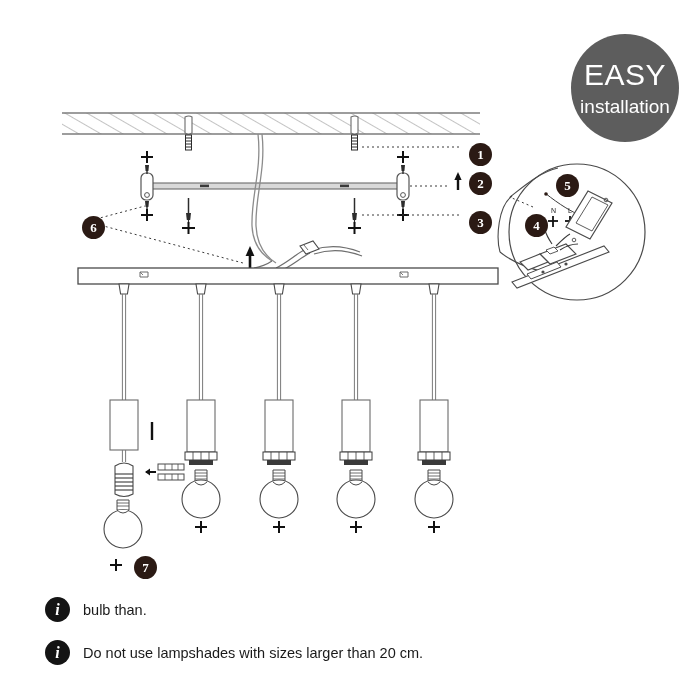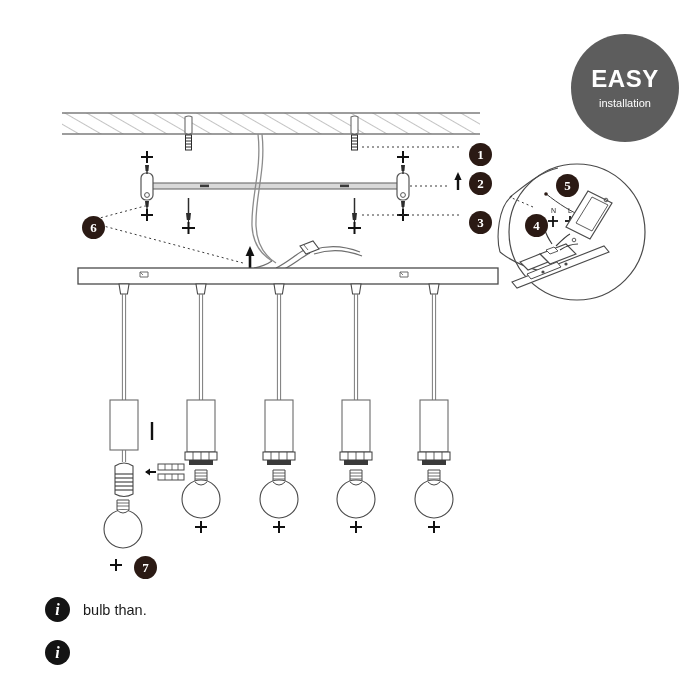--- a/index.html
+++ b/index.html
@@ -16,22 +16,22 @@
 
   
   .badge{
     position:absolute;
     width:108px;height:108px;border-radius:50%;
     background:#5d5d5d;
     display:flex;flex-direction:column;
     align-items:center;justify-content:center;
     color:#ffffff;
   }
-  .badge .b1{font-size:24px;font-weight:bold;letter-spacing:0.5px;line-height:1;}
-  .badge .b2{font-size:11px;margin-top:7px;line-height:1;}
+  .badge .b1{font-size:30px;font-weight:normal;letter-spacing:0.5px;line-height:1;}
+  .badge .b2{font-size:19px;margin-top:7px;line-height:1;}
 
   
   .notes{position:absolute;left:45px;top:597px;width:600px;}
   .note{display:flex;align-items:center;margin-bottom:18px;}
   .info-icon{
     width:25px;height:25px;border-radius:50%;
     background:#141414;color:#ffffff;
     display:flex;align-items:center;justify-content:center;
     font-size:16px;font-weight:bold;font-style:italic;
     font-family:"Liberation Serif", serif;
@@ -422,16 +422,17 @@
   <div class="nl-label" style="left:551px;top:207px;">N</div>
   <div class="nl-label" style="left:568px;top:207px;">L</div>
 
   <div class="notes">
     <div class="note">
       <div class="info-icon">i</div>
       <div class="note-text">bulb than.</div>
     </div>
     <div class="note">
       <div class="info-icon">i</div>
+      <div class="note-text">Do not use lampshades with sizes larger than 20 cm.</div>
     </div>
   </div>
 
 </div>
 
 </body></html>

